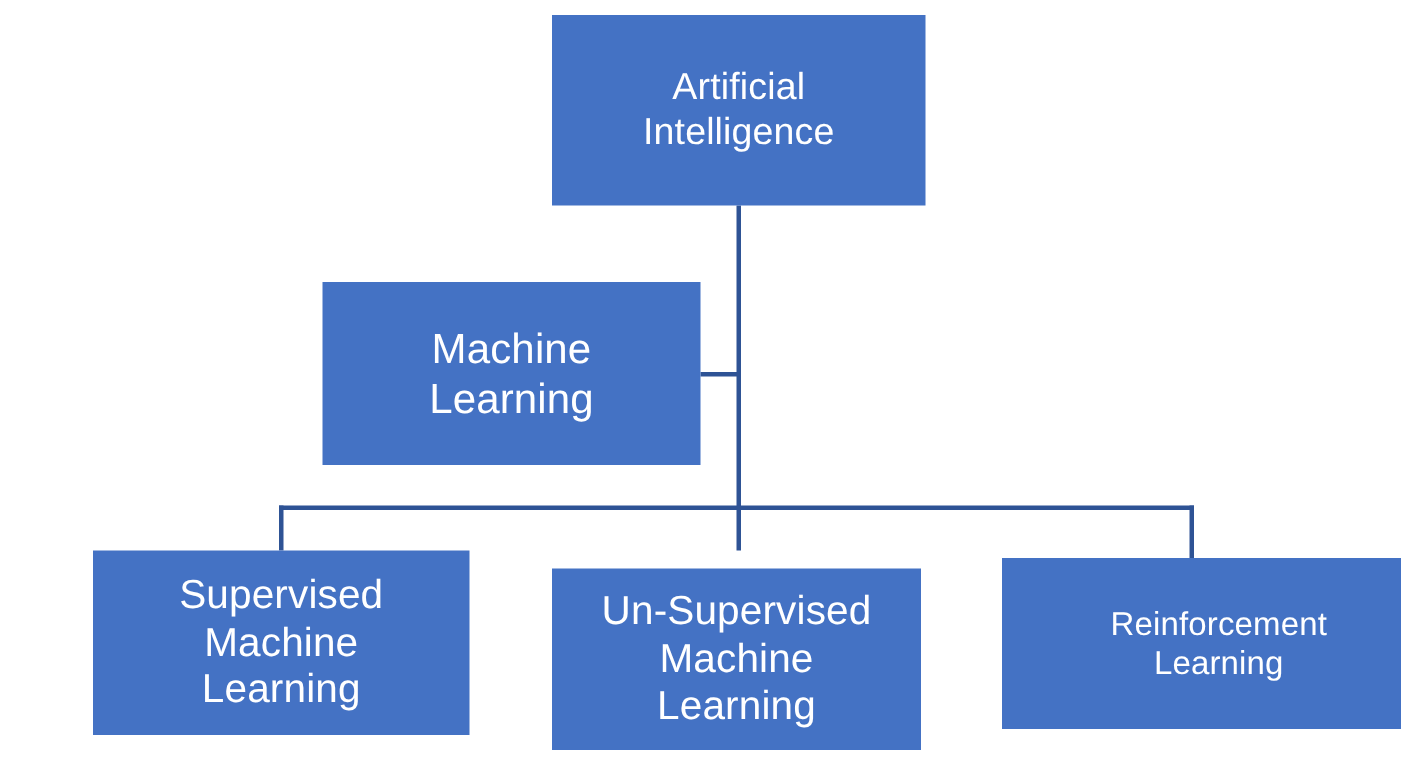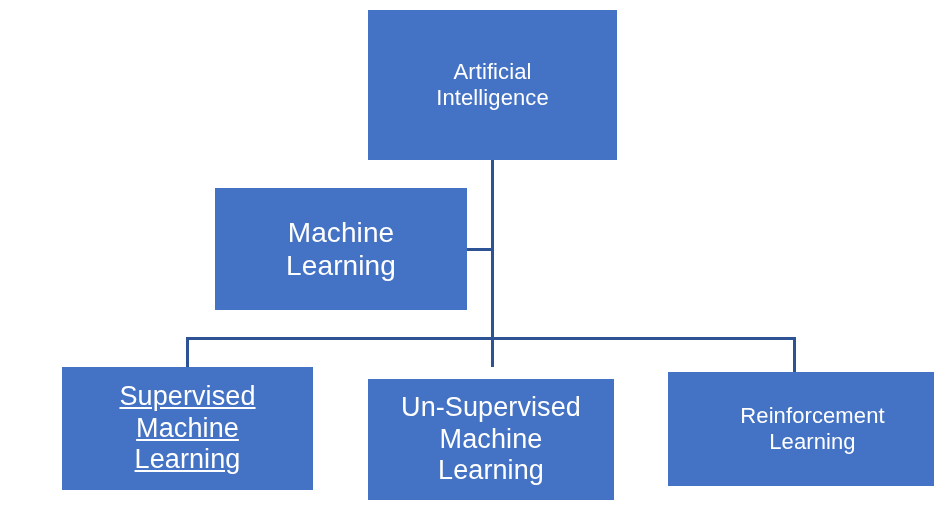--- a/index.html
+++ b/index.html
@@ -36,37 +36,36 @@
     color: #ffffff;
     font-weight: 400;
     line-height: 1.18;
     letter-spacing: 0.1px;
     white-space: pre-line;
   }
   #node-ai {
     left: 368px;
     top: 10px;
     width: 249px;
-    height: 150px;
-    font-size: 22px;
+    height: 127px;
+    font-size: 25px;
   }
   #node-ml {
     left: 215px;
     top: 188px;
     width: 252px;
     height: 122px;
     font-size: 28px;
   }
   #node-supervised {
     left: 62px;
     top: 367px;
     width: 251px;
     height: 123px;
     font-size: 27px;
-    text-decoration: underline;
   }
   #node-unsupervised {
     left: 368px;
     top: 367px;
     width: 246px;
     height: 121px;
     font-size: 27px;
     margin-top: 12px;
   }
   #node-reinforcement {

